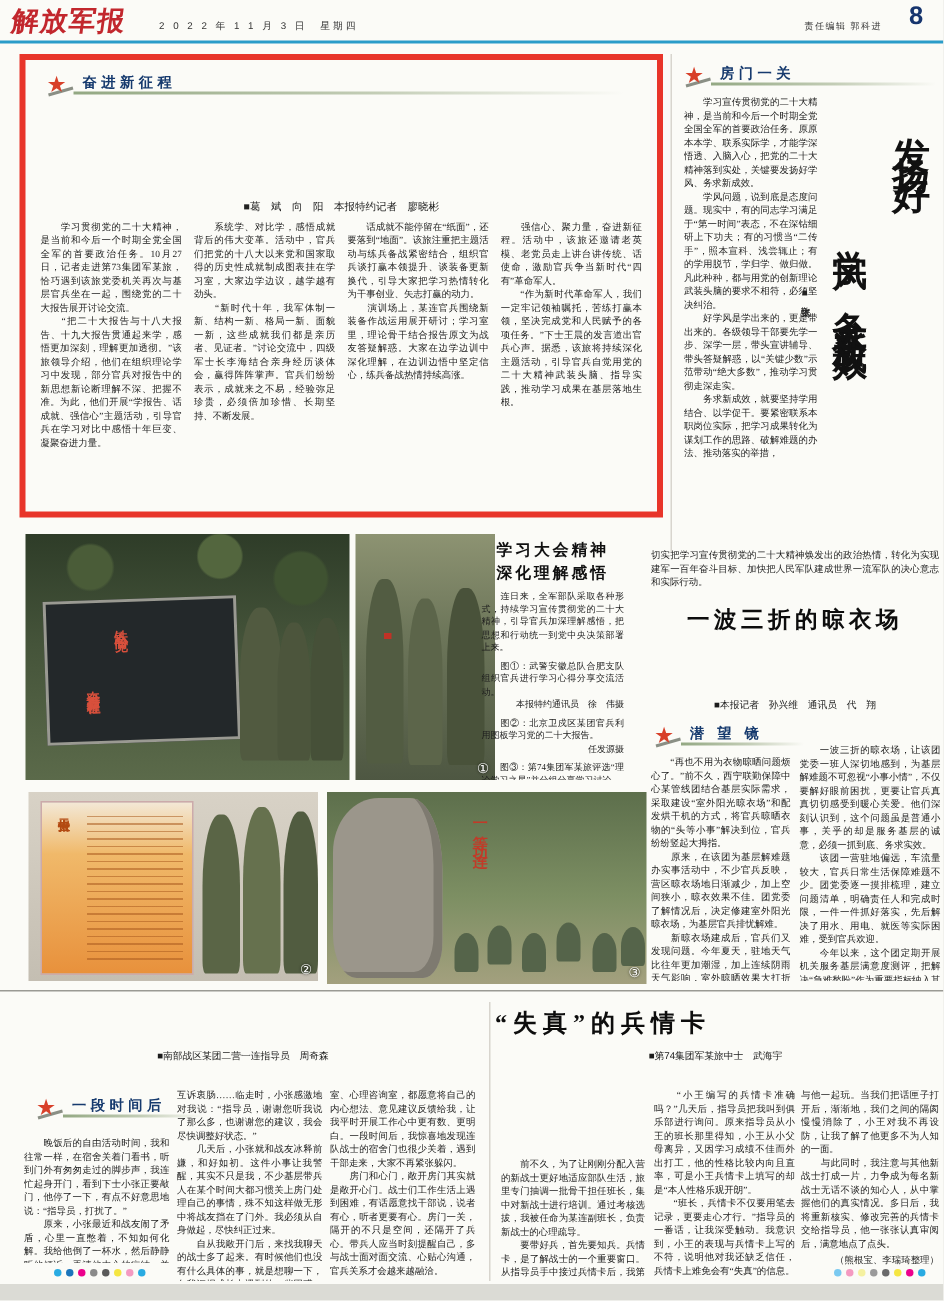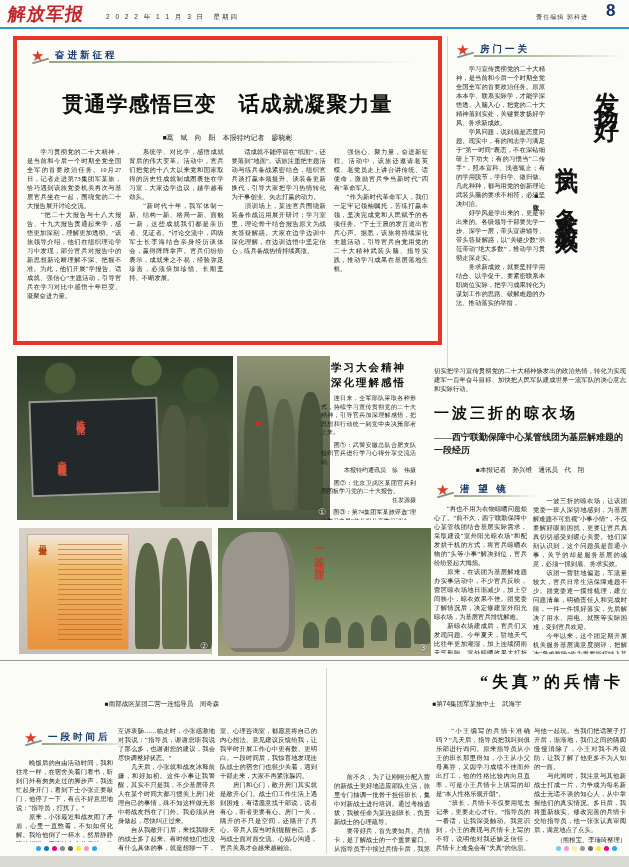--- a/index.html
+++ b/index.html
@@ -75,34 +75,34 @@
             border-radius:42% 30% 18% 22%/30% 40% 20% 24%;box-shadow:inset -6px -4px 0 #7e7a70;}
   .p4 .rocktxt{position:absolute;left:44%;top:12%;color:#c23a28;font-weight:bold;font-size:10px;
                writing-mode:vertical-rl;text-orientation:upright;letter-spacing:6px;font-family:"Liberation Serif",serif;}
   .p4 .ss{position:absolute;bottom:6%;background:#55644a;width:16px;height:26px;border-radius:50% 50% 12% 12%;}
   
   .capblock{left:321px;top:360px;width:95px;height:160px;overflow:hidden;}
   .captitle{text-align:center;font-size:10.5px;font-weight:bold;color:#111;line-height:15px;letter-spacing:2px;font-family:"Liberation Serif",serif;}
   .captxt{font-size:6px;line-height:8.5px;text-align:justify;white-space:pre-line;font-family:"Liberation Serif",serif;margin-top:4px;}
   .capcredit{font-size:6px;line-height:8.5px;text-align:right;font-family:"Liberation Serif",serif;}
   
-  .dry-head{left:434px;top:404px;width:192px;text-align:left;font-size:15px;font-weight:bold;color:#0d0d0d;letter-spacing:3px;}
+  .dry-head{left:434px;top:404px;width:192px;text-align:center;font-size:15px;font-weight:bold;color:#0d0d0d;letter-spacing:3px;}
   .dry-sub{left:434px;top:431px;width:192px;font-size:9px;font-weight:bold;color:#222;line-height:13px;font-family:"Liberation Serif",serif;}
   .dry-by{left:434px;top:466px;width:192px;text-align:center;font-size:6.5px;}
   .drycol1{left:434px;top:504px;width:93px;height:150px;overflow:hidden;}
   .drycol2{left:533px;top:496px;width:94px;height:158px;overflow:hidden;}
   
   .hrule{left:0;top:660px;width:629px;height:1px;background:#9a9a94;}
   .door-head{left:8px;top:672px;width:308px;text-align:center;font-size:16px;font-weight:bold;letter-spacing:5px;color:#0d0d0d;font-family:"Liberation Serif",serif;}
   .door-by{left:8px;top:700px;width:308px;text-align:center;font-size:6.5px;}
   .bcol{overflow:hidden;}
   .dots{display:flex;gap:3px;}
   .dot{width:5px;height:5px;border-radius:50%;}
   
-  .card-head{left:330px;top:672px;width:294px;text-align:right;font-size:16px;font-weight:bold;letter-spacing:4px;color:#0d0d0d;font-family:"Liberation Serif",serif;}
+  .card-head{left:330px;top:672px;width:294px;text-align:left;font-size:16px;font-weight:bold;letter-spacing:4px;color:#0d0d0d;font-family:"Liberation Serif",serif;}
   .card-by{left:330px;top:700px;width:294px;text-align:center;font-size:6.5px;}
   .bs-logo{left:334px;top:720px;width:102px;height:46px;}
   .bs-band{position:absolute;left:0;top:6px;width:100%;height:24px;border-radius:12px;
            background:linear-gradient(90deg,#bfe3b0,#f4ecaa 60%,#f8f3c9);} 
   .bs-circle{position:absolute;left:2px;top:0;width:34px;height:34px;border-radius:50%;background:#9fd4ee;border:2px solid #fff;box-shadow:0 0 0 1px #8bb;}
   .bs-face{position:absolute;width:11px;height:11px;border-radius:50%;background:#f2cda2;border-top:4px solid #4d7a4c;}
   .bs-f1{left:4px;top:12px;}
   .bs-f2{left:17px;top:8px;}
   .bs-title{position:absolute;left:40px;top:8px;font-size:13px;font-weight:bold;color:#c62c20;letter-spacing:1px;font-family:"Liberation Serif",serif;}
   .bs-sub{position:absolute;left:38px;top:32px;width:64px;text-align:center;font-size:5.5px;color:#c62c20;letter-spacing:1.5px;border-top:1px solid #c62c20;padding-top:1px;}
@@ -120,21 +120,20 @@
   <div class="abs pagenum">8</div>
   <div class="abs header-rule"></div>
 
   <div class="abs redbox">
     <div class="abs tag" style="left:14px;top:8px;width:385px;">
       <span class="tag-line"></span>
       <span class="tag-swoosh"></span>
       <span class="tag-star">★</span>
       <span class="tag-label">奋进新征程</span>
     </div>
-    <div class="abs mainhead">贯通学感悟巨变　话成就凝聚力量</div>
     <div class="abs mainby">■葛　斌　向　阳　本报特约记者　廖晓彬</div>
     <div class="abs mainbody">
       <div class="mcol bodytxt">　　学习贯彻党的二十大精神，是当前和今后一个时期全党全国全军的首要政治任务。10月27日，记者走进第73集团军某旅，恰巧遇到该旅党委机关再次与基层官兵坐在一起，围绕党的二十大报告展开讨论交流。
 　　“把二十大报告与十八大报告、十九大报告贯通起来学，感悟更加深刻，理解更加透彻。”该旅领导介绍，他们在组织理论学习中发现，部分官兵对报告中的新思想新论断理解不深、把握不准。为此，他们开展“学报告、话成就、强信心”主题活动，引导官兵在学习对比中感悟十年巨变、凝聚奋进力量。</div>
       <div class="mcol bodytxt">　　系统学、对比学，感悟成就背后的伟大变革。活动中，官兵们把党的十八大以来党和国家取得的历史性成就制成图表挂在学习室，大家边学边议，越学越有劲头。
 　　“新时代十年，我军体制一新、结构一新、格局一新、面貌一新，这些成就我们都是亲历者、见证者。”讨论交流中，四级军士长李海结合亲身经历谈体会，赢得阵阵掌声。官兵们纷纷表示，成就来之不易，经验弥足珍贵，必须倍加珍惜、长期坚持、不断发展。</div>
       <div class="mcol bodytxt">　　话成就不能停留在“纸面”，还要落到“地面”。该旅注重把主题活动与练兵备战紧密结合，组织官兵谈打赢本领提升、谈装备更新换代，引导大家把学习热情转化为干事创业、矢志打赢的动力。
 　　演训场上，某连官兵围绕新装备作战运用展开研讨；学习室里，理论骨干结合报告原文为战友答疑解惑。大家在边学边训中深化理解，在边训边悟中坚定信心，练兵备战热情持续高涨。</div>
       <div class="mcol bodytxt">　　强信心、聚力量，奋进新征程。活动中，该旅还邀请老英模、老党员走上讲台讲传统、话使命，激励官兵争当新时代“四有”革命军人。
 　　“作为新时代革命军人，我们一定牢记领袖嘱托，苦练打赢本领，坚决完成党和人民赋予的各项任务。”下士王晨的发言道出官兵心声。据悉，该旅将持续深化主题活动，引导官兵自觉用党的二十大精神武装头脑、指导实践，推动学习成果在基层落地生根。</div>
@@ -205,21 +204,20 @@
     <div class="ss" style="left:40%;"></div>
     <div class="ss" style="left:50%;bottom:10%;"></div>
     <div class="ss" style="left:61%;"></div>
     <div class="ss" style="left:72%;bottom:12%;"></div>
     <div class="ss" style="left:83%;"></div>
     <div class="ss" style="left:92%;bottom:9%;"></div>
     <span class="badge">③</span>
   </div>
 
   <div class="abs dry-head">一波三折的晾衣场</div>
-  <div class="abs dry-sub">——西宁联勤保障中心某管线团为基层解难题的一段经历</div>
   <div class="abs dry-by">■本报记者　孙兴维　通讯员　代　翔</div>
   <div class="abs tag" style="left:436px;top:482px;width:100px;">
     <span class="tag-line"></span>
     <span class="tag-swoosh"></span>
     <span class="tag-star">★</span>
     <span class="tag-label">潜 望 镜</span>
   </div>
   <div class="abs drycol1 bodytxt">　　“再也不用为衣物晾晒问题烦心了。”前不久，西宁联勤保障中心某管线团结合基层实际需求，采取建设“室外阳光晾衣场”和配发烘干机的方式，将官兵晾晒衣物的“头等小事”解决到位，官兵纷纷竖起大拇指。
 　　原来，在该团为基层解难题办实事活动中，不少官兵反映，营区晾衣场地日渐减少，加上空间狭小，晾衣效果不佳。团党委了解情况后，决定修建室外阳光晾衣场，为基层官兵排忧解难。
 　　新晾衣场建成后，官兵们又发现问题。今年夏天，驻地天气比往年更加潮湿，加上连续阴雨天气影响，室外晾晒效果大打折扣。问题反映到机关后，团党委再次召集相关部门研讨，决定为基层配发烘干机，将难题彻底解决。</div>

